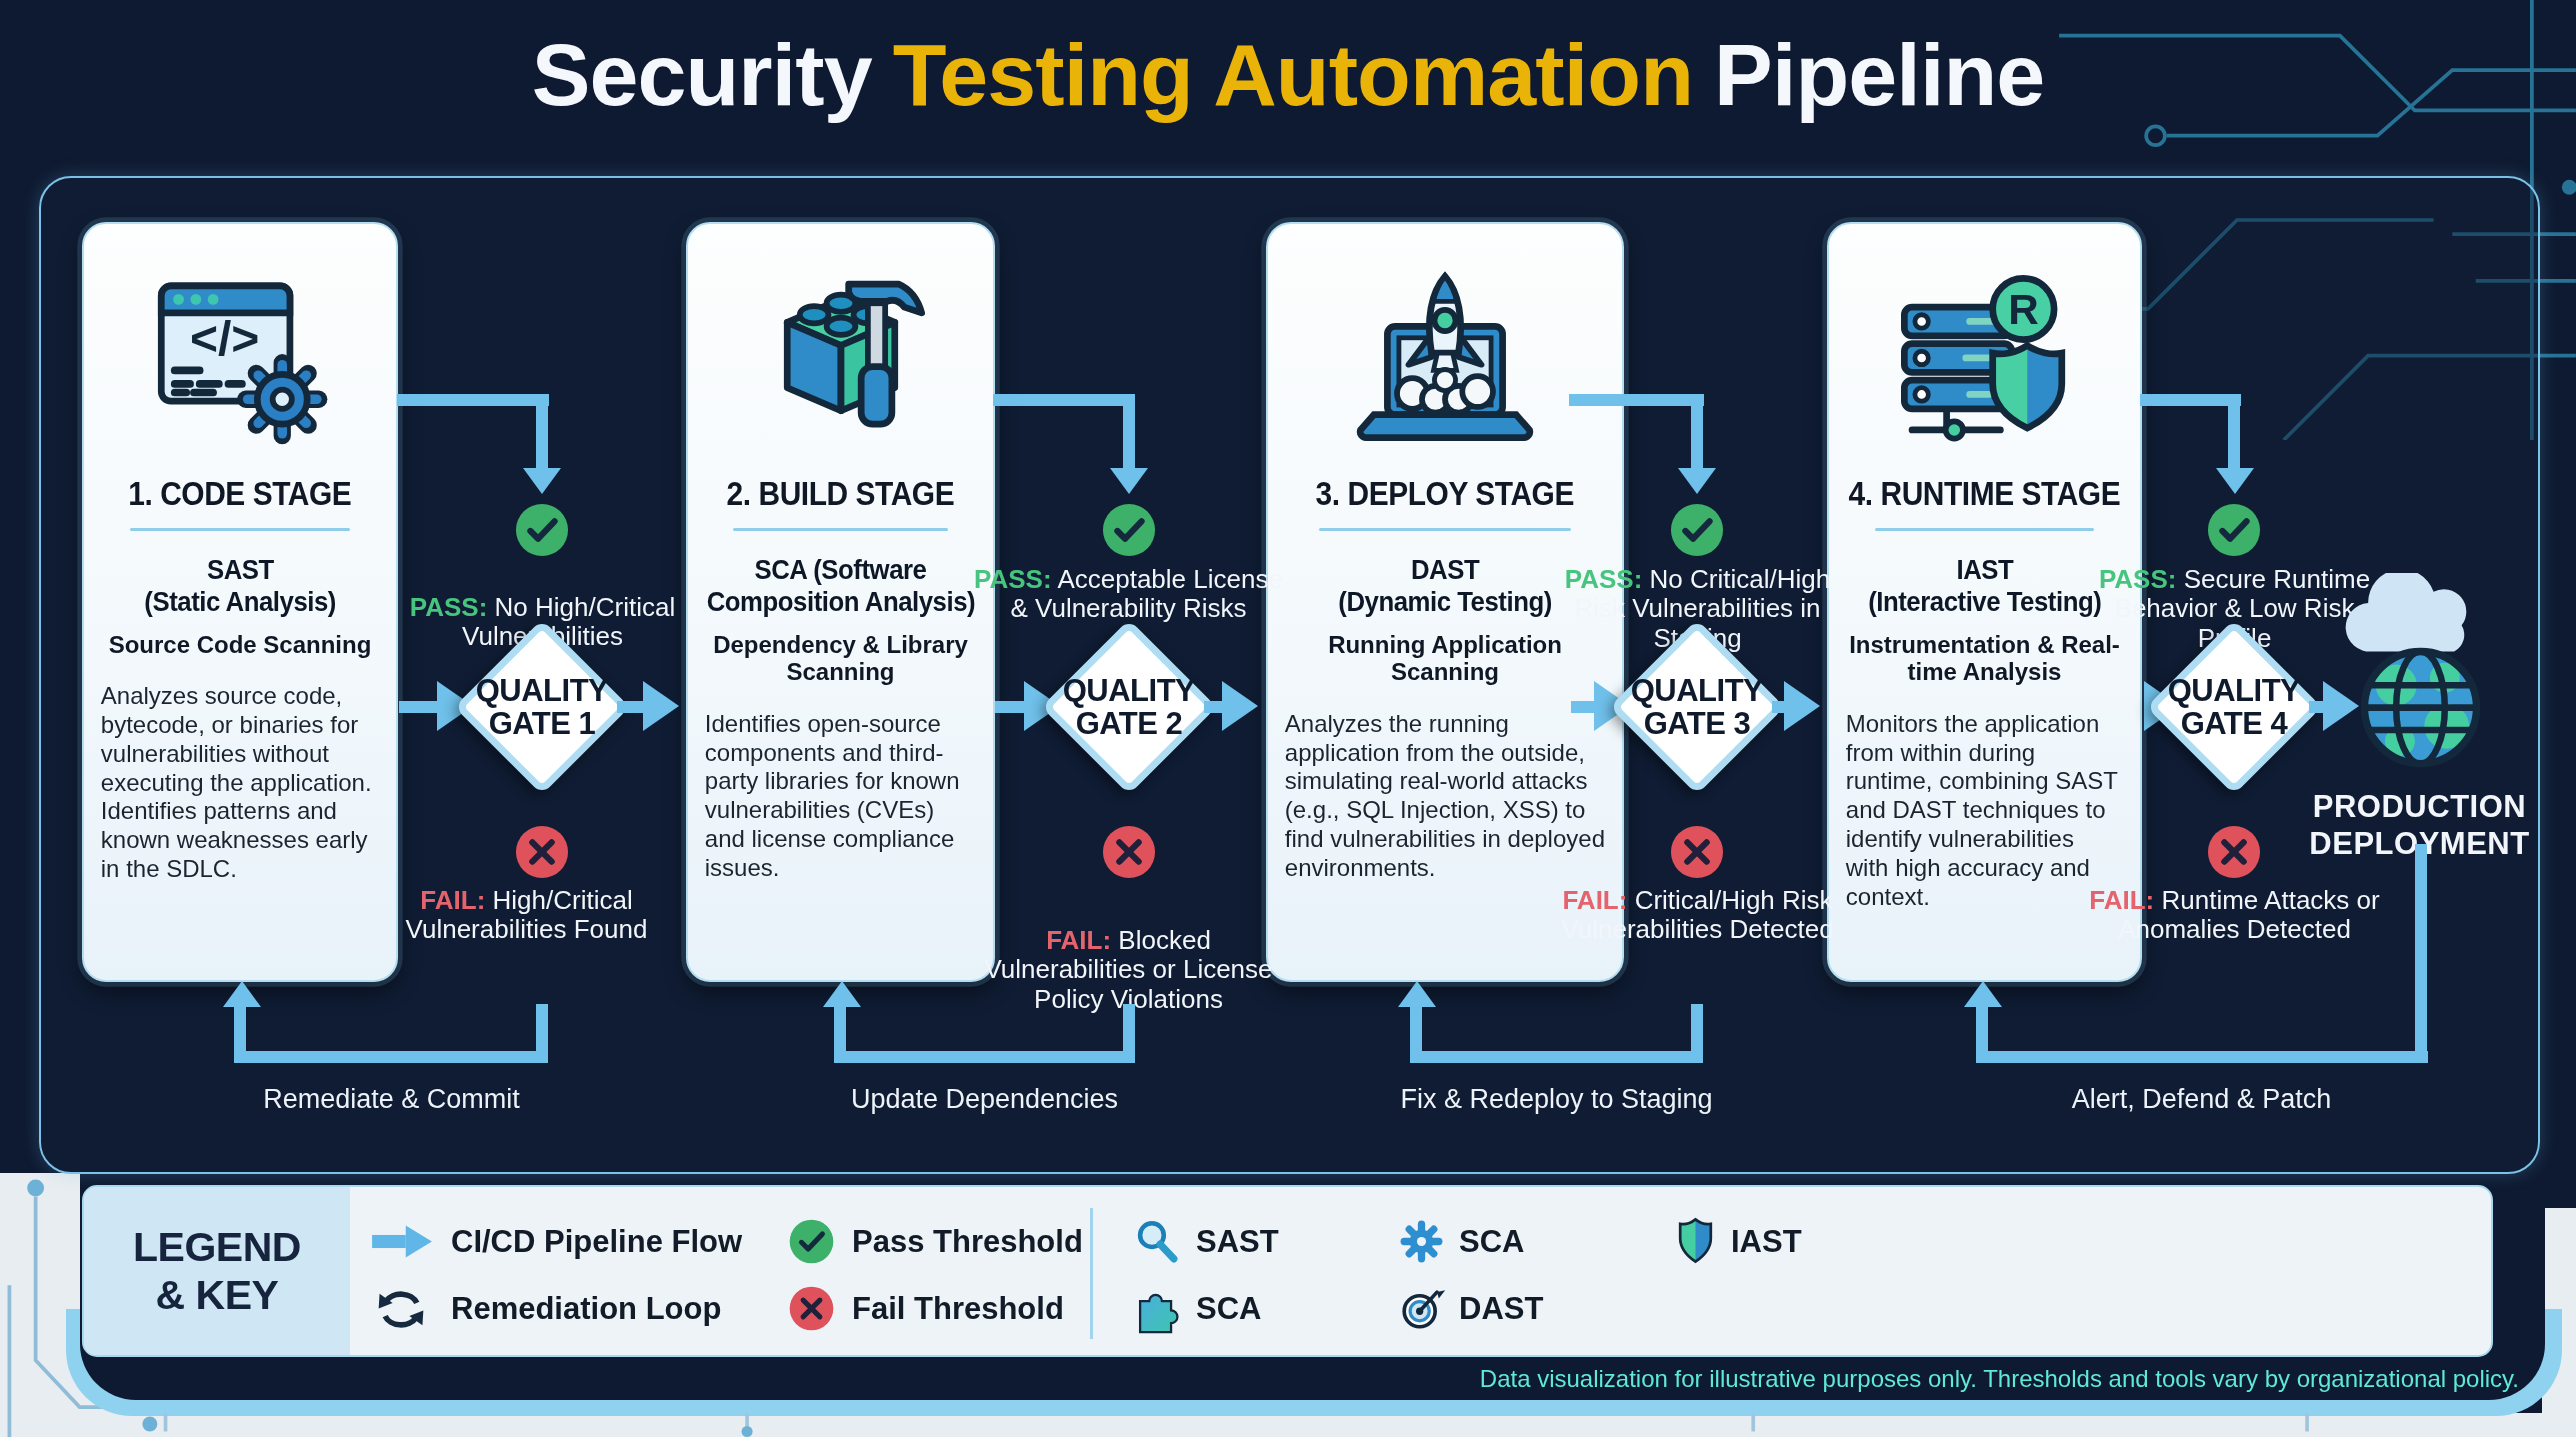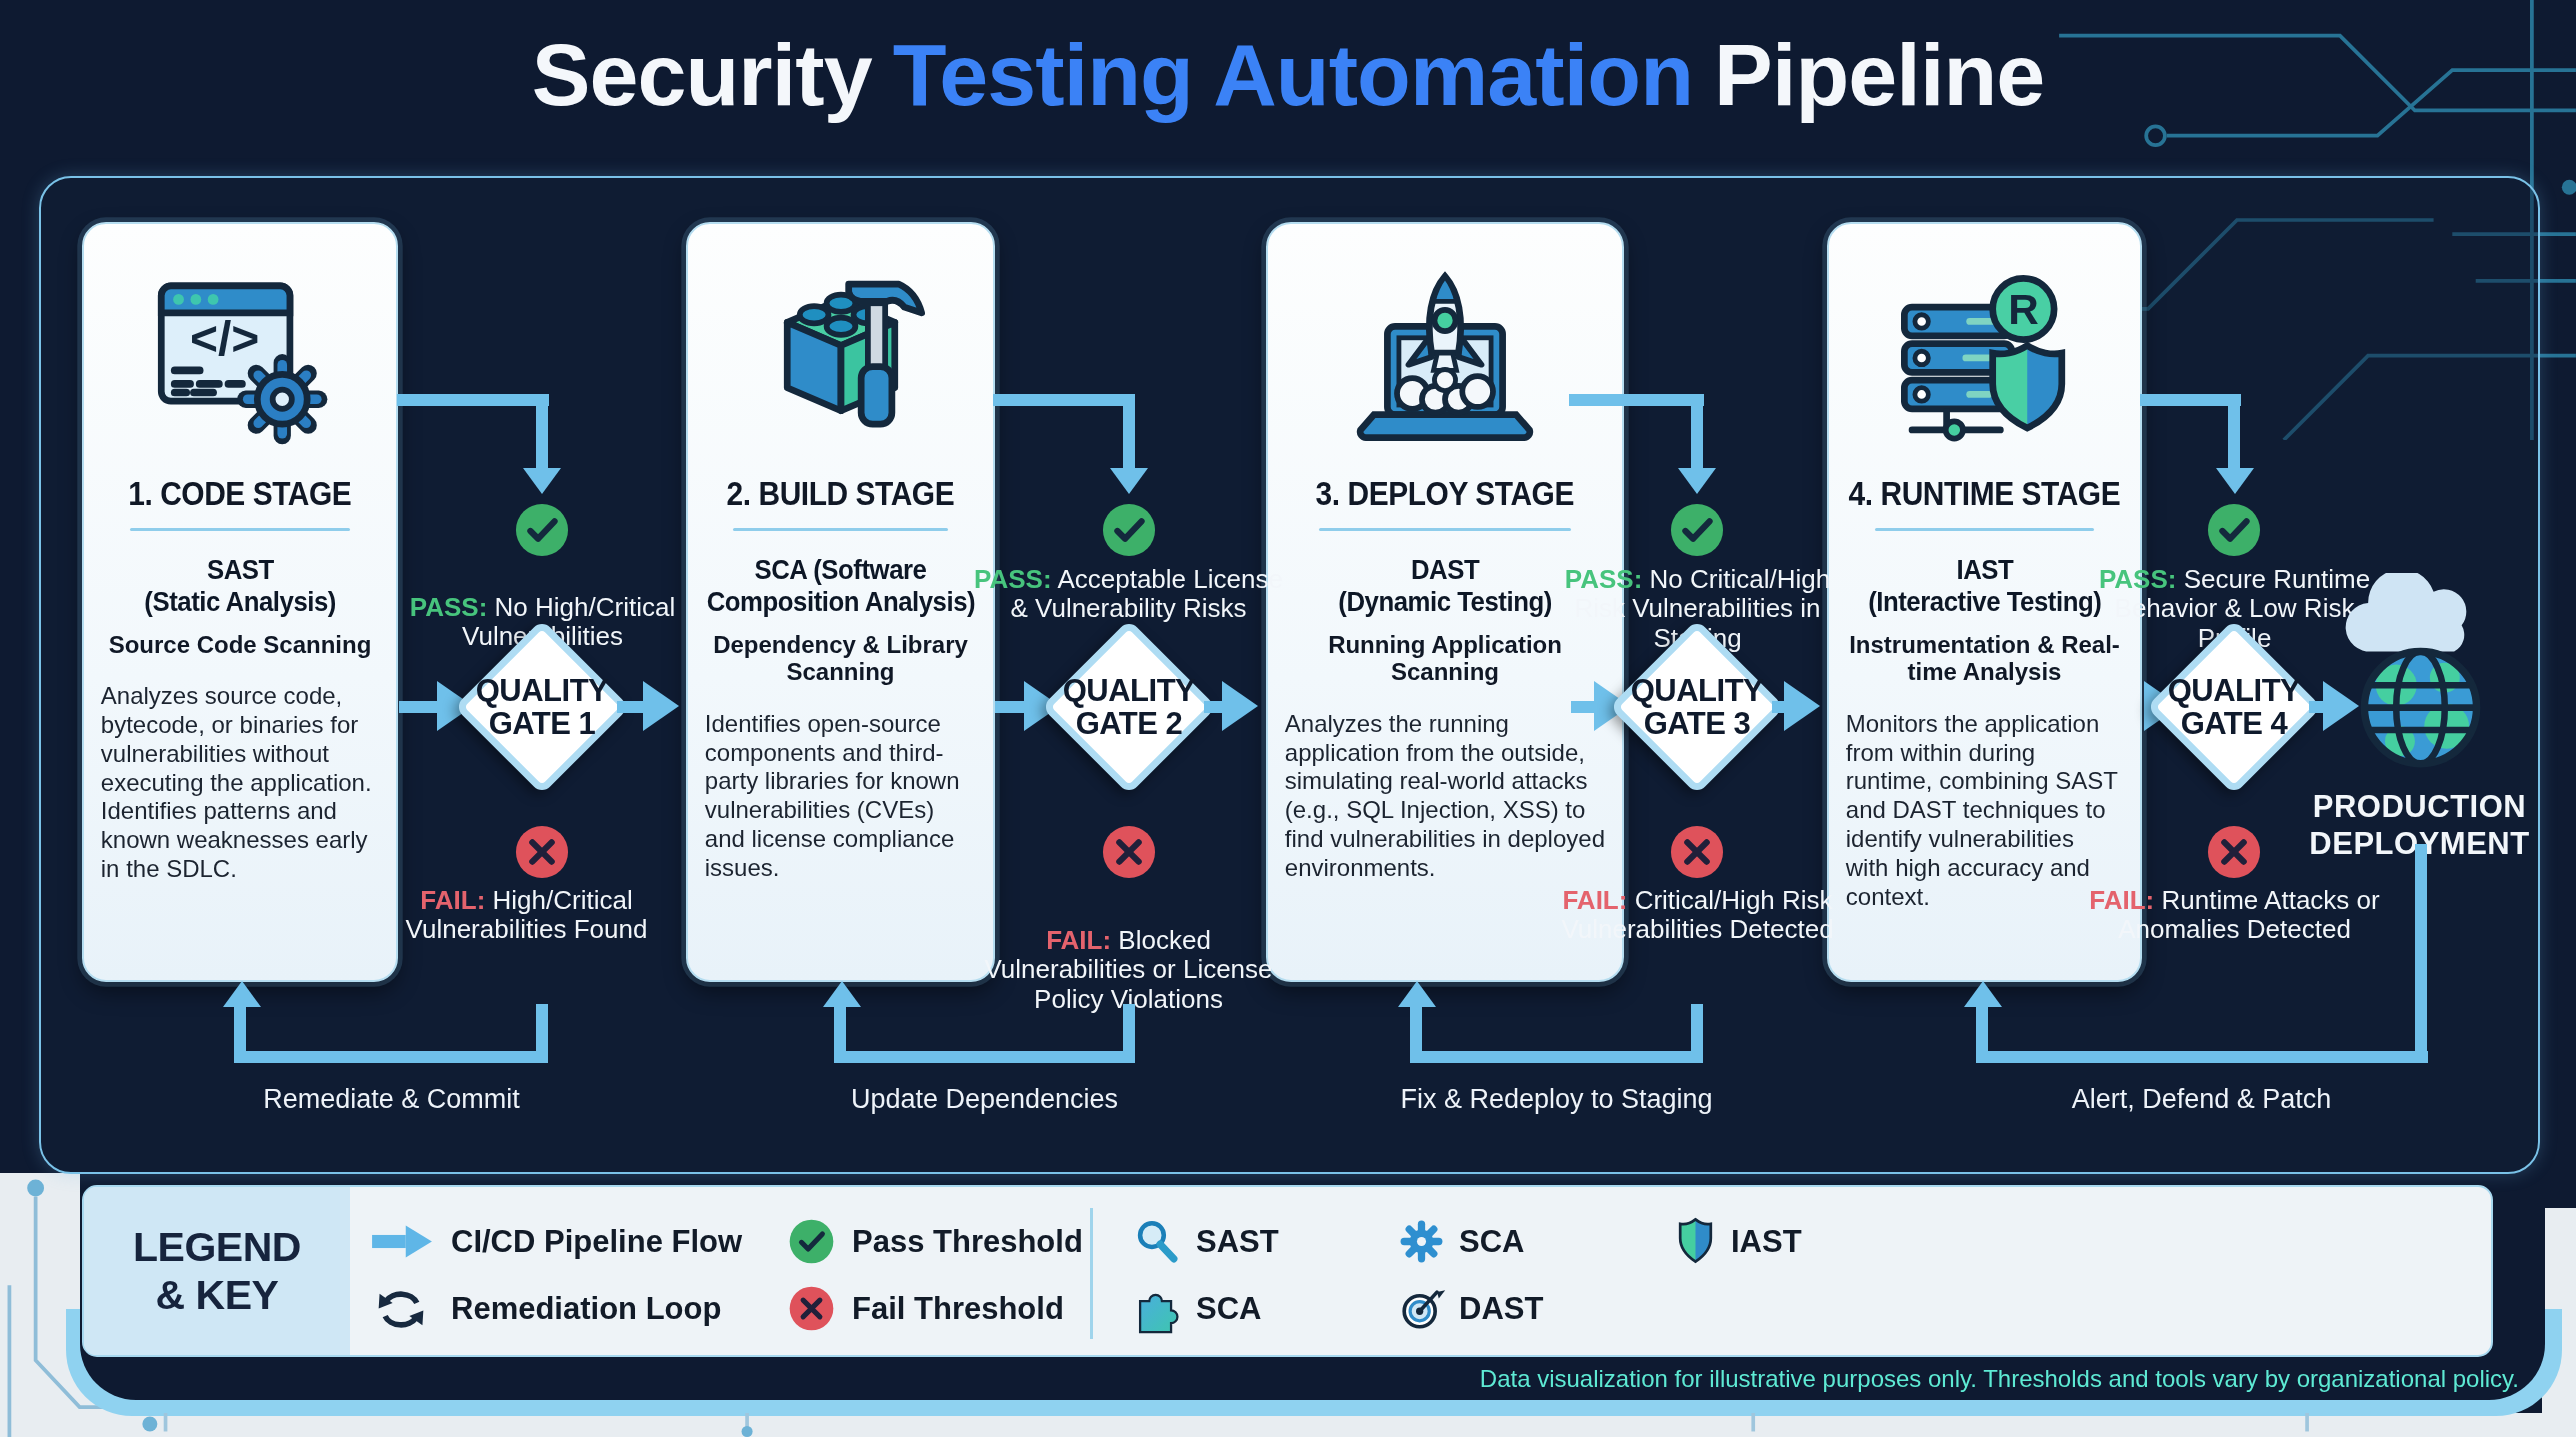--- a/index.html
+++ b/index.html
@@ -7,21 +7,21 @@
          background:#0e1a31;font-family:"Liberation Sans",sans-serif;}
   
   .light-strip{position:absolute;left:0;top:1413px;width:2576px;height:24px;background:#e8edf1;}
   .light-corner-l{position:absolute;left:0;top:1173px;width:281px;height:265px;background:#e8edf1;}
   .light-corner-r{position:absolute;left:2542px;top:1208px;width:34px;height:230px;background:#e8edf1;}
   .cyan-band{position:absolute;left:66px;top:1309px;width:2496px;height:107px;background:#8fd2f0;border-radius:0 0 66px 66px;}
   .dark-panel{position:absolute;left:80px;top:1170px;width:2465px;height:230px;background:#0e1a31;border-radius:0 0 56px 56px;}
   .circuits{position:absolute;pointer-events:none;}
   
   .title{position:absolute;left:0;top:24px;width:2576px;text-align:center;font-size:88px;font-weight:800;color:#f4f7fb;letter-spacing:-0.9px;white-space:nowrap;}
-  .title .accent{color:#3b82f6;text-align:right;}
+  .title .accent{color:#eab308;text-align:right;}
   .title .sp{margin-right:0.24em;}
   
   .pipeline-box{position:absolute;left:39px;top:176px;width:2497px;height:994px;border:2.8px solid #7ac2e8;border-radius:32px;background:rgba(18,30,55,.45);box-shadow:0 0 17px rgba(110,185,230,.25);}
   
   .card{position:absolute;top:222px;height:760px;background:linear-gradient(180deg,#fdfefe 0%,#f2f8fc 60%,#e8f2f9 100%);
         border:2.8px solid #b5ddf0;border-radius:24px;box-shadow:0 0 0 4.7px rgba(120,190,230,.18), 0 9.4px 22.5px rgba(0,0,0,.45);
         display:flex;flex-direction:column;align-items:center;box-sizing:border-box;padding:37px 11.2px 0 11.2px;}
   .card svg.stage-icon{width:192px;height:192px;flex:none;}
   .card .hdr{margin-top:20.6px;font-size:34px;font-weight:800;color:#101826;white-space:nowrap;transform:scaleX(.88);letter-spacing:-0.5px;}
   .card .div{margin-top:15px;width:76%;height:3.7px;background:#8fcdeb;border-radius:1.9px;flex:none;}

